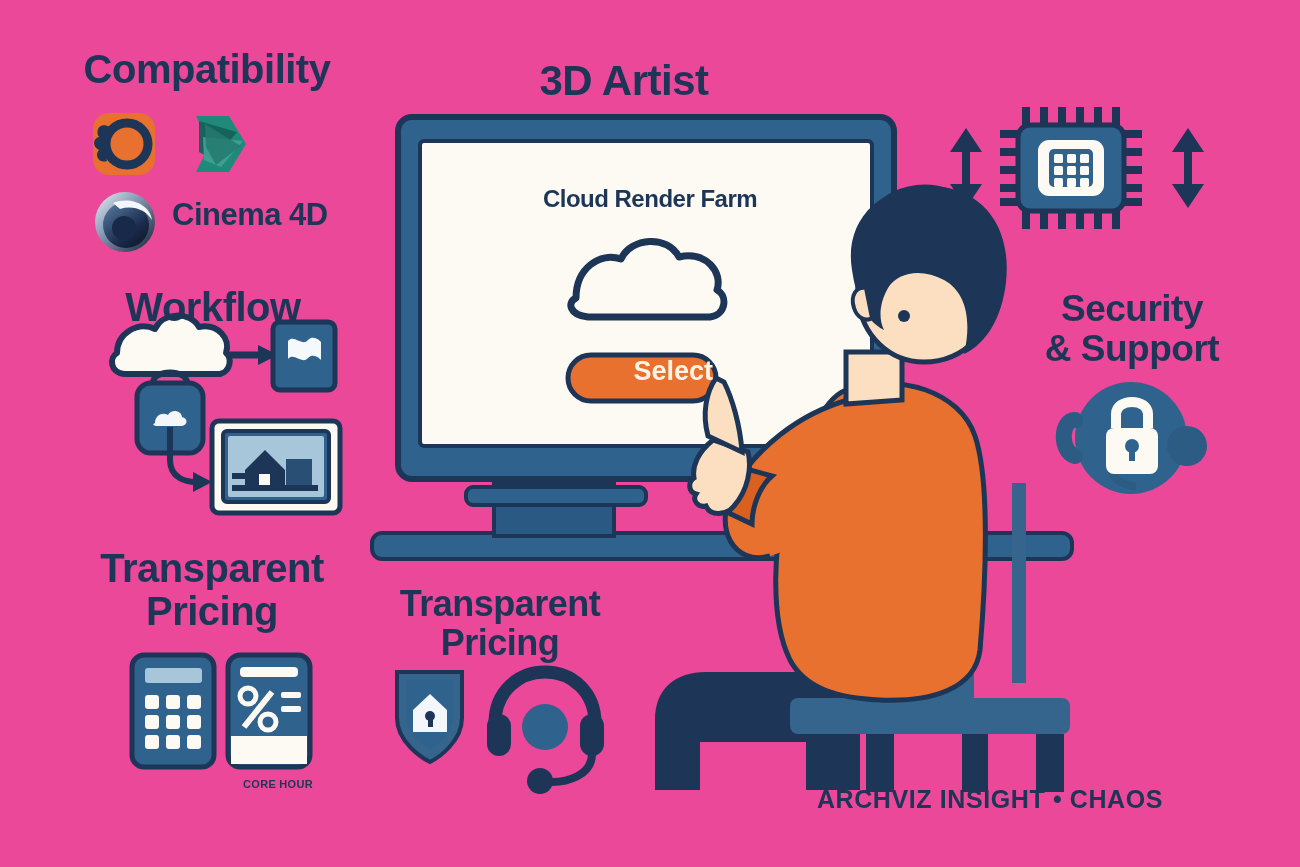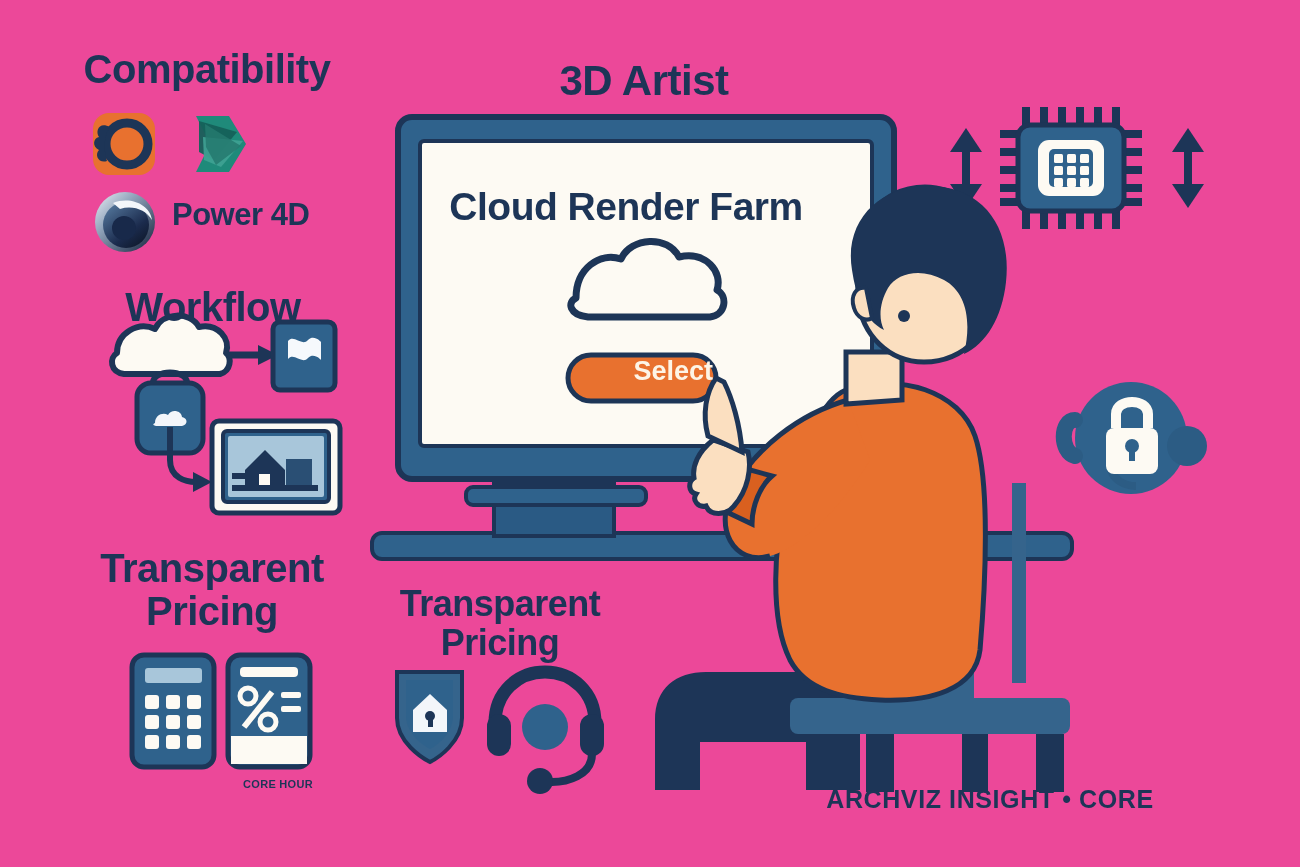--- a/index.html
+++ b/index.html
@@ -32,22 +32,22 @@
     letter-spacing: -0.5px;
     line-height: 1.08;
     white-space: pre-line;
     text-align: center;
   }
   #lbl-compatibility { left: 62px;  top: 48px;  width: 290px; font-size: 40px; }
   #lbl-workflow      { left: 78px;  top: 286px; width: 270px; font-size: 40px; }
   #lbl-pricing-left  { left: 62px;  top: 547px; width: 300px; font-size: 40px; }
   #lbl-3dsmax        { left: 250px; top: 116px; width: 110px; font-size: 37px; text-align: left; line-height: 0.98; }
   #lbl-c4d           { left: 172px; top: 198px; width: 180px; font-size: 31px; text-align: left; }
-  #lbl-title         { left: 484px; top: 58px;  width: 320px; font-size: 42px; }
-  #lbl-screen        { left: 406px; top: 186px; width: 440px; font-size: 39px; }
+  #lbl-title         { left: 464px; top: 58px;  width: 320px; font-size: 42px; }
+  #lbl-screen        { left: 430px; top: 186px; width: 440px; font-size: 24px; }
   #lbl-select        { left: 573px; top: 357px; width: 140px; font-size: 27px; color: #fdf4e6; letter-spacing: 0; text-align: right; }
   #lbl-pricing-mid   { left: 355px; top: 585px; width: 290px; font-size: 36px; }
   #lbl-power         { left: 912px; top: 53px;  width: 310px; font-size: 38px; }
   #lbl-security      { left: 1022px;top: 289px; width: 220px; font-size: 37px; }
   #lbl-corehour      { left: 236px; top: 742px; width: 84px;  font-size: 11px; color: #1d3557; letter-spacing: 0.3px; margin-top: 37px; }
   #lbl-footer        { left: 790px; top: 786px; width: 400px; font-size: 25px; letter-spacing: 0.6px; font-weight: bold; }
 </style>
 </head>
 <body>
 
@@ -288,35 +288,37 @@
 
       <path d="M866 288 C856 286 850 296 854 308 C857 318 866 322 872 318 Z" fill="#fbdfc0" stroke="#1d3557" stroke-width="4"></path>
 
       <circle cx="904" cy="316" r="6" fill="#1d3557"></circle>
     </g>
   </svg>
 
   <div class="lbl" id="lbl-compatibility">Compatibility</div>
 
 
-  <div class="lbl" id="lbl-c4d">Power 4D</div>
+  <div class="lbl" id="lbl-c4d">Cinema 4D</div>
 
   <div class="lbl" id="lbl-workflow">Workflow</div>
 
   <div class="lbl" id="lbl-pricing-left">Transparent
 Pricing</div>
 
   <div class="lbl" id="lbl-corehour">CORE HOUR</div>
 
   <div class="lbl" id="lbl-title">3D Artist</div>
 
   <div class="lbl" id="lbl-screen">Cloud Render Farm</div>
 
   <div class="lbl" id="lbl-select">Select</div>
 
   <div class="lbl" id="lbl-pricing-mid">Transparent
 Pricing</div>
 
 
-
-  <div class="lbl" id="lbl-footer">ARCHVIZ INSIGHT • CORE</div>
+  <div class="lbl" id="lbl-security">Security
+&amp; Support</div>
+
+  <div class="lbl" id="lbl-footer">ARCHVIZ INSIGHT • CHAOS</div>
 
 </div>
 
 </body></html>

